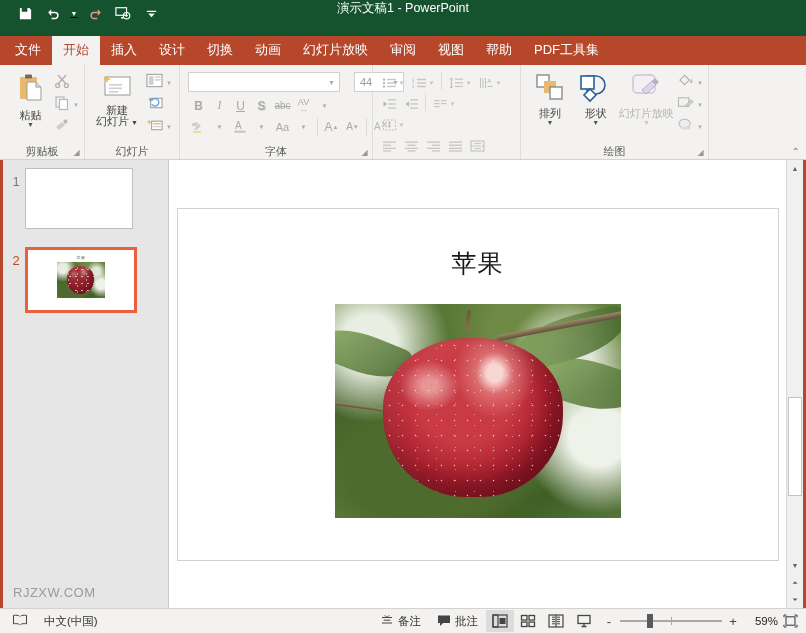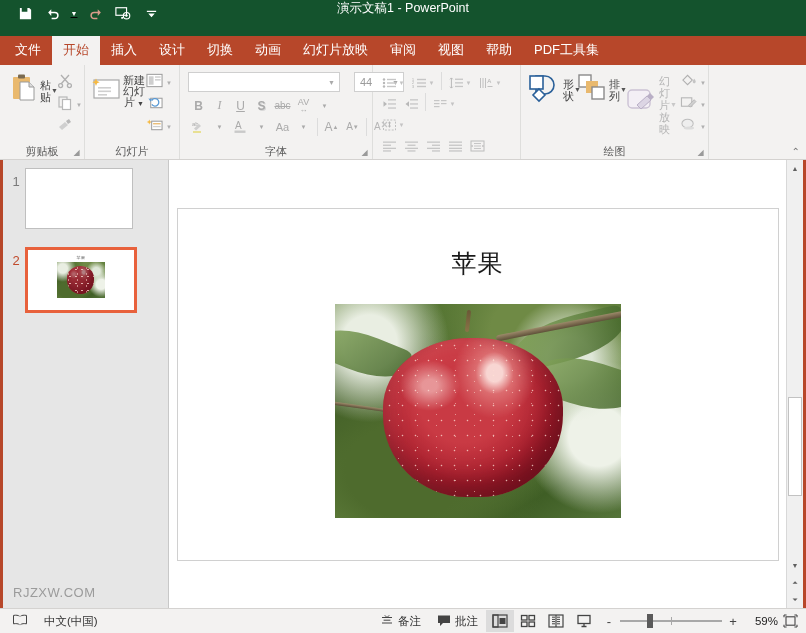--- a/index.html
+++ b/index.html
@@ -141,22 +141,22 @@
   }
   .dlg-launcher {
     position: absolute;
     right: 3px; bottom: 2px;
     width: 9px; height: 9px;
     color: #9a9a9a;
     font-size: 8px;
     line-height: 9px;
   }
   .bigbtn {
-    display: flex; flex-direction: row;
-    align-items: center; justify-content: space-between;
+    display: flex; flex-direction: column;
+    align-items: center; justify-content: flex-end;
     width: 48px; padding-top: 3px;
     font-size: 11px; color: #444;
   }
   .bigbtn .lbl { margin-top: 2px; text-align: center; line-height: 12px; }
   .bigbtn .caret { font-size: 7px; color: #555; margin-top: 0px; }
   .smallcol { display: flex; flex-direction: column; gap: 1px; padding-top: 2px; }
   .smallbtn {
     display: flex; align-items: center;
     height: 21px; padding: 0 1px;
     color: #9e9e9e;
@@ -760,38 +760,38 @@
       <div class="rgroup-label">
         <span>段落</span>
         <span class="dlg-launcher">◢</span>
       </div>
     </div>
 
     <div class="rgroup" style="width:188px">
       <div class="rgroup-body" style="padding-left:6px">
         <div class="bigbtn">
           <span>
+            <svg width="34" height="30" viewBox="0 0 34 30">
+              <rect x="4" y="2" width="12" height="12" fill="#fff" stroke="#8a8a8a" stroke-width="1.4"></rect>
+              <rect x="11" y="8" width="12" height="12" fill="#e9b96e"></rect>
+              <rect x="17" y="14" width="12" height="12" fill="#fff" stroke="#8a8a8a" stroke-width="1.4"></rect>
+            </svg>
+          </span>
+          <span class="lbl">排列</span>
+          <span class="caret">▼</span>
+        </div>
+        <div class="bigbtn">
+          <span>
             <svg width="36" height="30" viewBox="0 0 36 30">
               <path d="M18 3a9 9 0 0 1 0 18h-9V3z" fill="none" stroke="#2a6099" stroke-width="1.6"></path>
               <rect x="3" y="3" width="13" height="13" fill="#fff" stroke="#2a6099" stroke-width="1.6"></rect>
               <path d="M12 16l6 6-6 6-6-6z" fill="#fff" stroke="#2a6099" stroke-width="1.6"></path>
             </svg>
           </span>
           <span class="lbl">形状</span>
-          <span class="caret">▼</span>
-        </div>
-        <div class="bigbtn">
-          <span>
-            <svg width="34" height="30" viewBox="0 0 34 30">
-              <rect x="4" y="2" width="12" height="12" fill="#fff" stroke="#8a8a8a" stroke-width="1.4"></rect>
-              <rect x="11" y="8" width="12" height="12" fill="#e9b96e"></rect>
-              <rect x="17" y="14" width="12" height="12" fill="#fff" stroke="#8a8a8a" stroke-width="1.4"></rect>
-            </svg>
-          </span>
-          <span class="lbl">排列</span>
           <span class="caret">▼</span>
         </div>
         <div class="bigbtn" style="width:58px;color:#b4b4b4">
           <span>
             <svg width="36" height="30" viewBox="0 0 36 30">
               <rect x="5" y="2" width="22" height="18" rx="4" fill="#f3eff5" stroke="#cbc2d4" stroke-width="1.4"></rect>
               <path d="M14 17l10-9 4 4-10 9z" fill="#dcd5e4" stroke="#b9afc6" stroke-width="1"></path>
               <path d="M24 8l3-3 4 4-3 3z" fill="#b9afc6"></path>
             </svg>
           </span>

